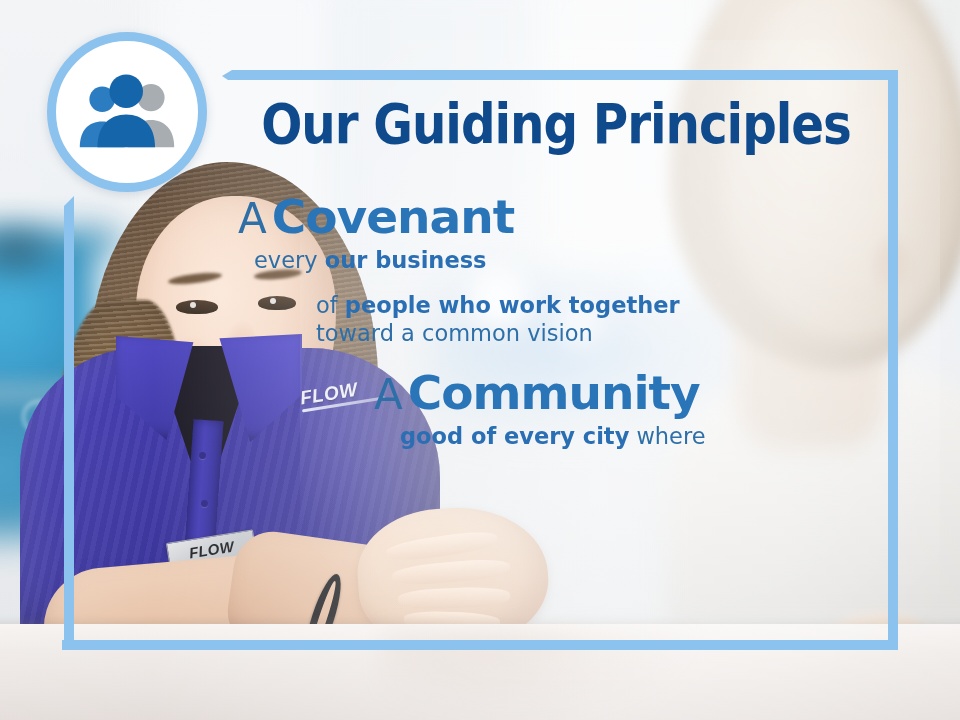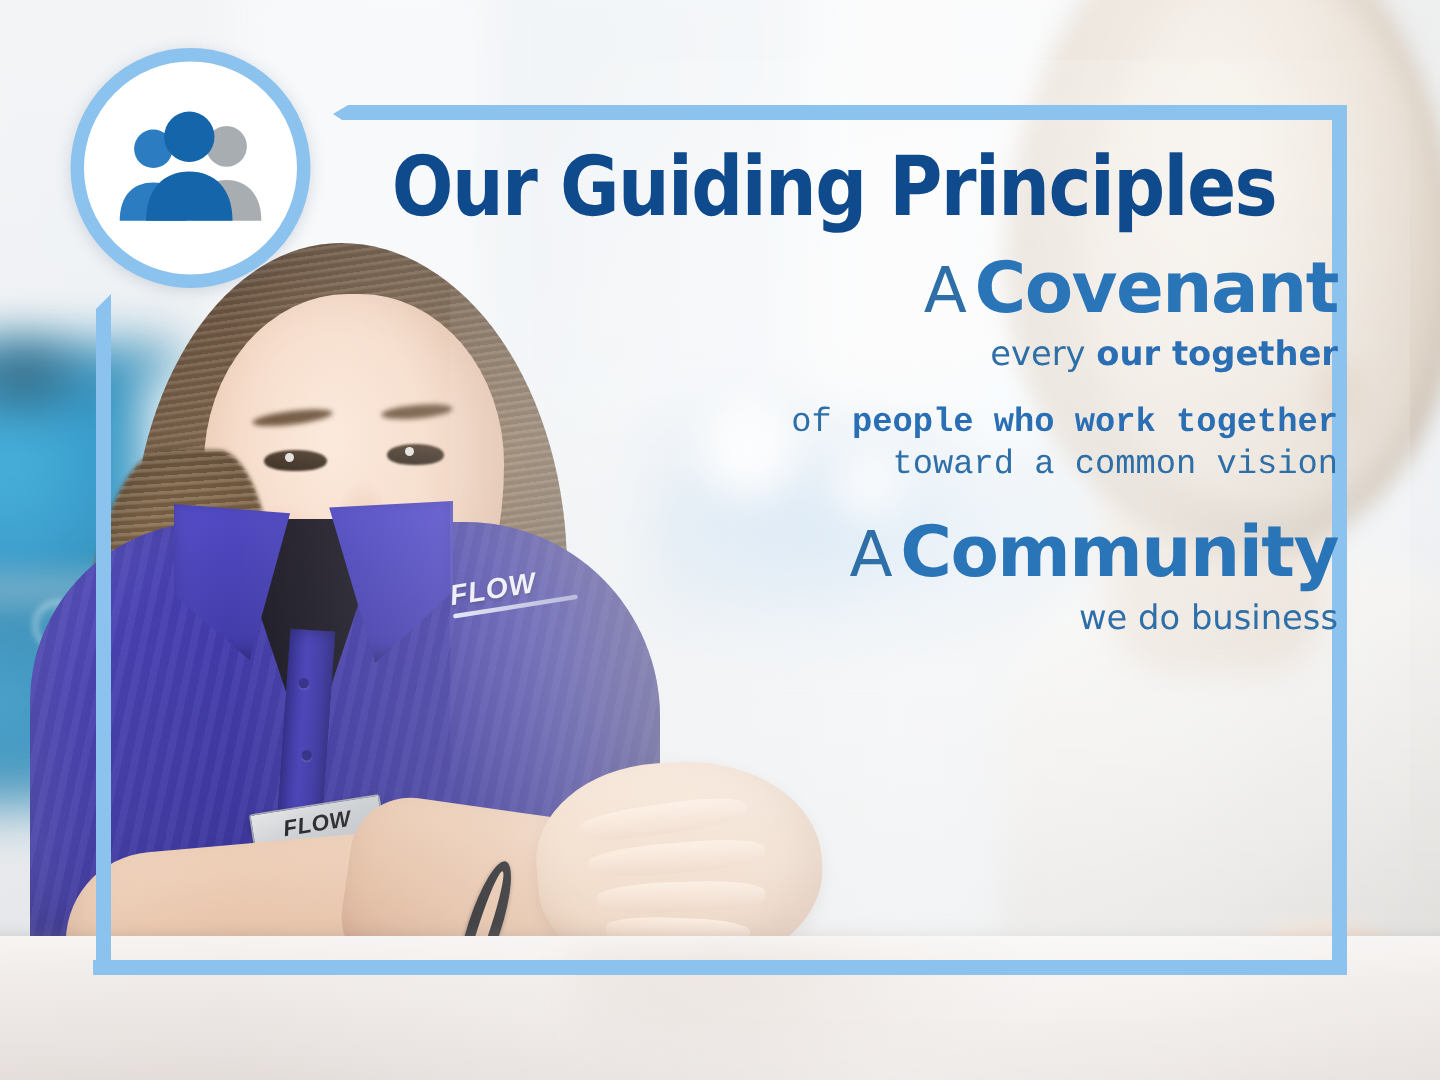--- a/index.html
+++ b/index.html
@@ -347,22 +347,22 @@
     font-size:55px;
     letter-spacing:-1.2px;
     color:#0f4a8d;
     transform:scaleX(.88);
     transform-origin:center;
     line-height:1.05;
     white-space:nowrap;
   }
 
   .principles{
-    position:absolute;left:232px;top:168px;width:660px;
-    text-align:right;
+    position:absolute;left:232px;top:192px;width:660px;
+    text-align:left;
   }
   .principle{margin-bottom:2px;}
 
   .p-head{
     font-family:"DejaVu Sans","Liberation Sans",sans-serif;
     line-height:1.08;
     color:#2a74b8;
     white-space:nowrap;
   }
   .p-head .art{font-weight:400;font-size:42px;color:#2f6fa8;letter-spacing:0;}
@@ -376,21 +376,21 @@
     font-weight:400;
     margin-top:3px;
   }
   .p-sub b{font-weight:700;color:#2a6eb4;}
 
   
   #p0 .p-head{padding-left:6px;}
   #p0 .p-sub{padding-left:22px;}
   #p1{margin-top:16px;}
   #p1 .p-head{padding-left:64px;}
-  #p1 .p-sub{padding-left:84px;font-family:Liberation Mono, monospace;}
+  #p1 .p-sub{padding-left:84px;}
   #p2{margin-top:20px;}
   #p2 .p-head{padding-left:142px;}
   #p2 .p-sub{padding-left:168px;}
 </style>
 </head>
 <body>
 
 <div id="stage">
 
   <div class="photo">
@@ -505,35 +505,35 @@
 
   <div class="title">Our Guiding Principles</div>
 
   <div class="principles">
     <div class="principle" id="p0">
       <div class="p-head">
         <span class="art">A</span>
         <span class="word">Covenant</span>
       </div>
       <div class="p-sub">
-          <div><span>every </span><b>our together</b></div>
+          <div><span>every </span><b>our business</b></div>
         </div>
     </div>
 
     <div class="principle" id="p1">
       <div class="p-sub">
           <div><span>of </span><b>people who work together</b></div>
           <div><span>toward a common vision</span></div>
         </div>
     </div>
 
     <div class="principle" id="p2">
       <div class="p-head">
         <span class="art">A</span>
         <span class="word">Community</span>
       </div>
       <div class="p-sub">
-          <div><span>we do business</span></div>
+          <div><b>good of every city</b><span> where</span></div>
         </div>
     </div>
   </div>
 
 </div>
 
 </body></html>

